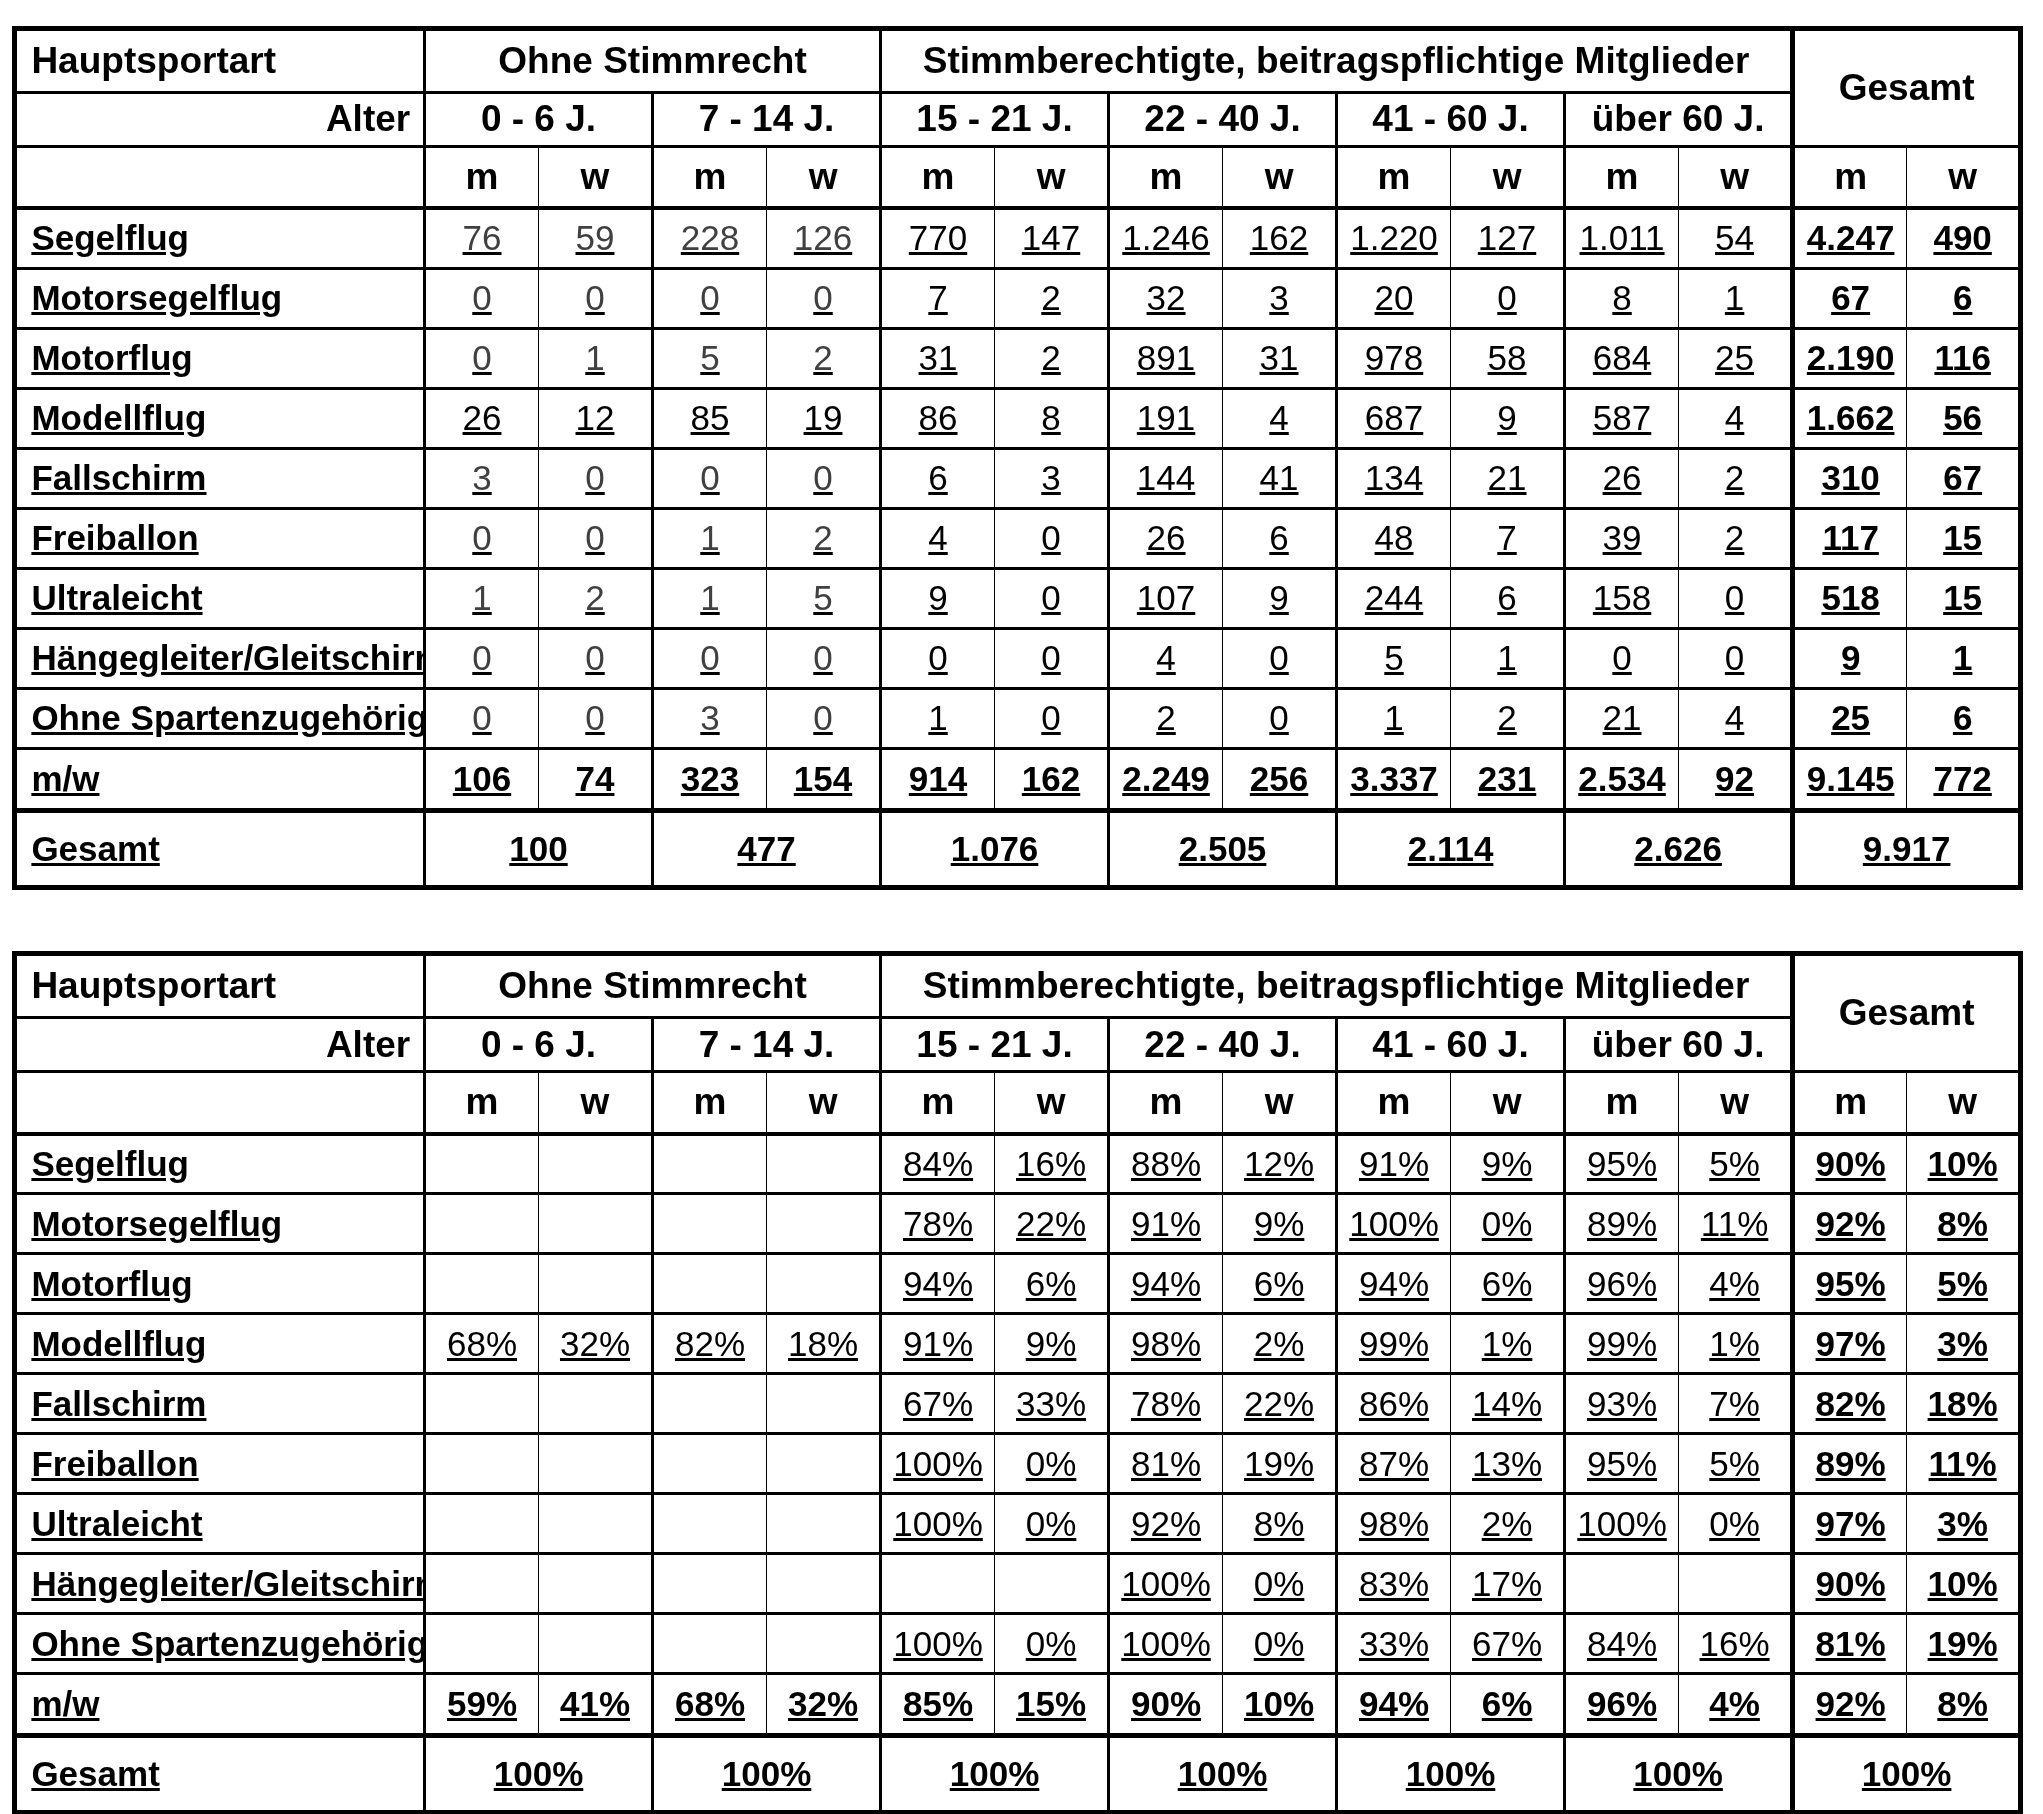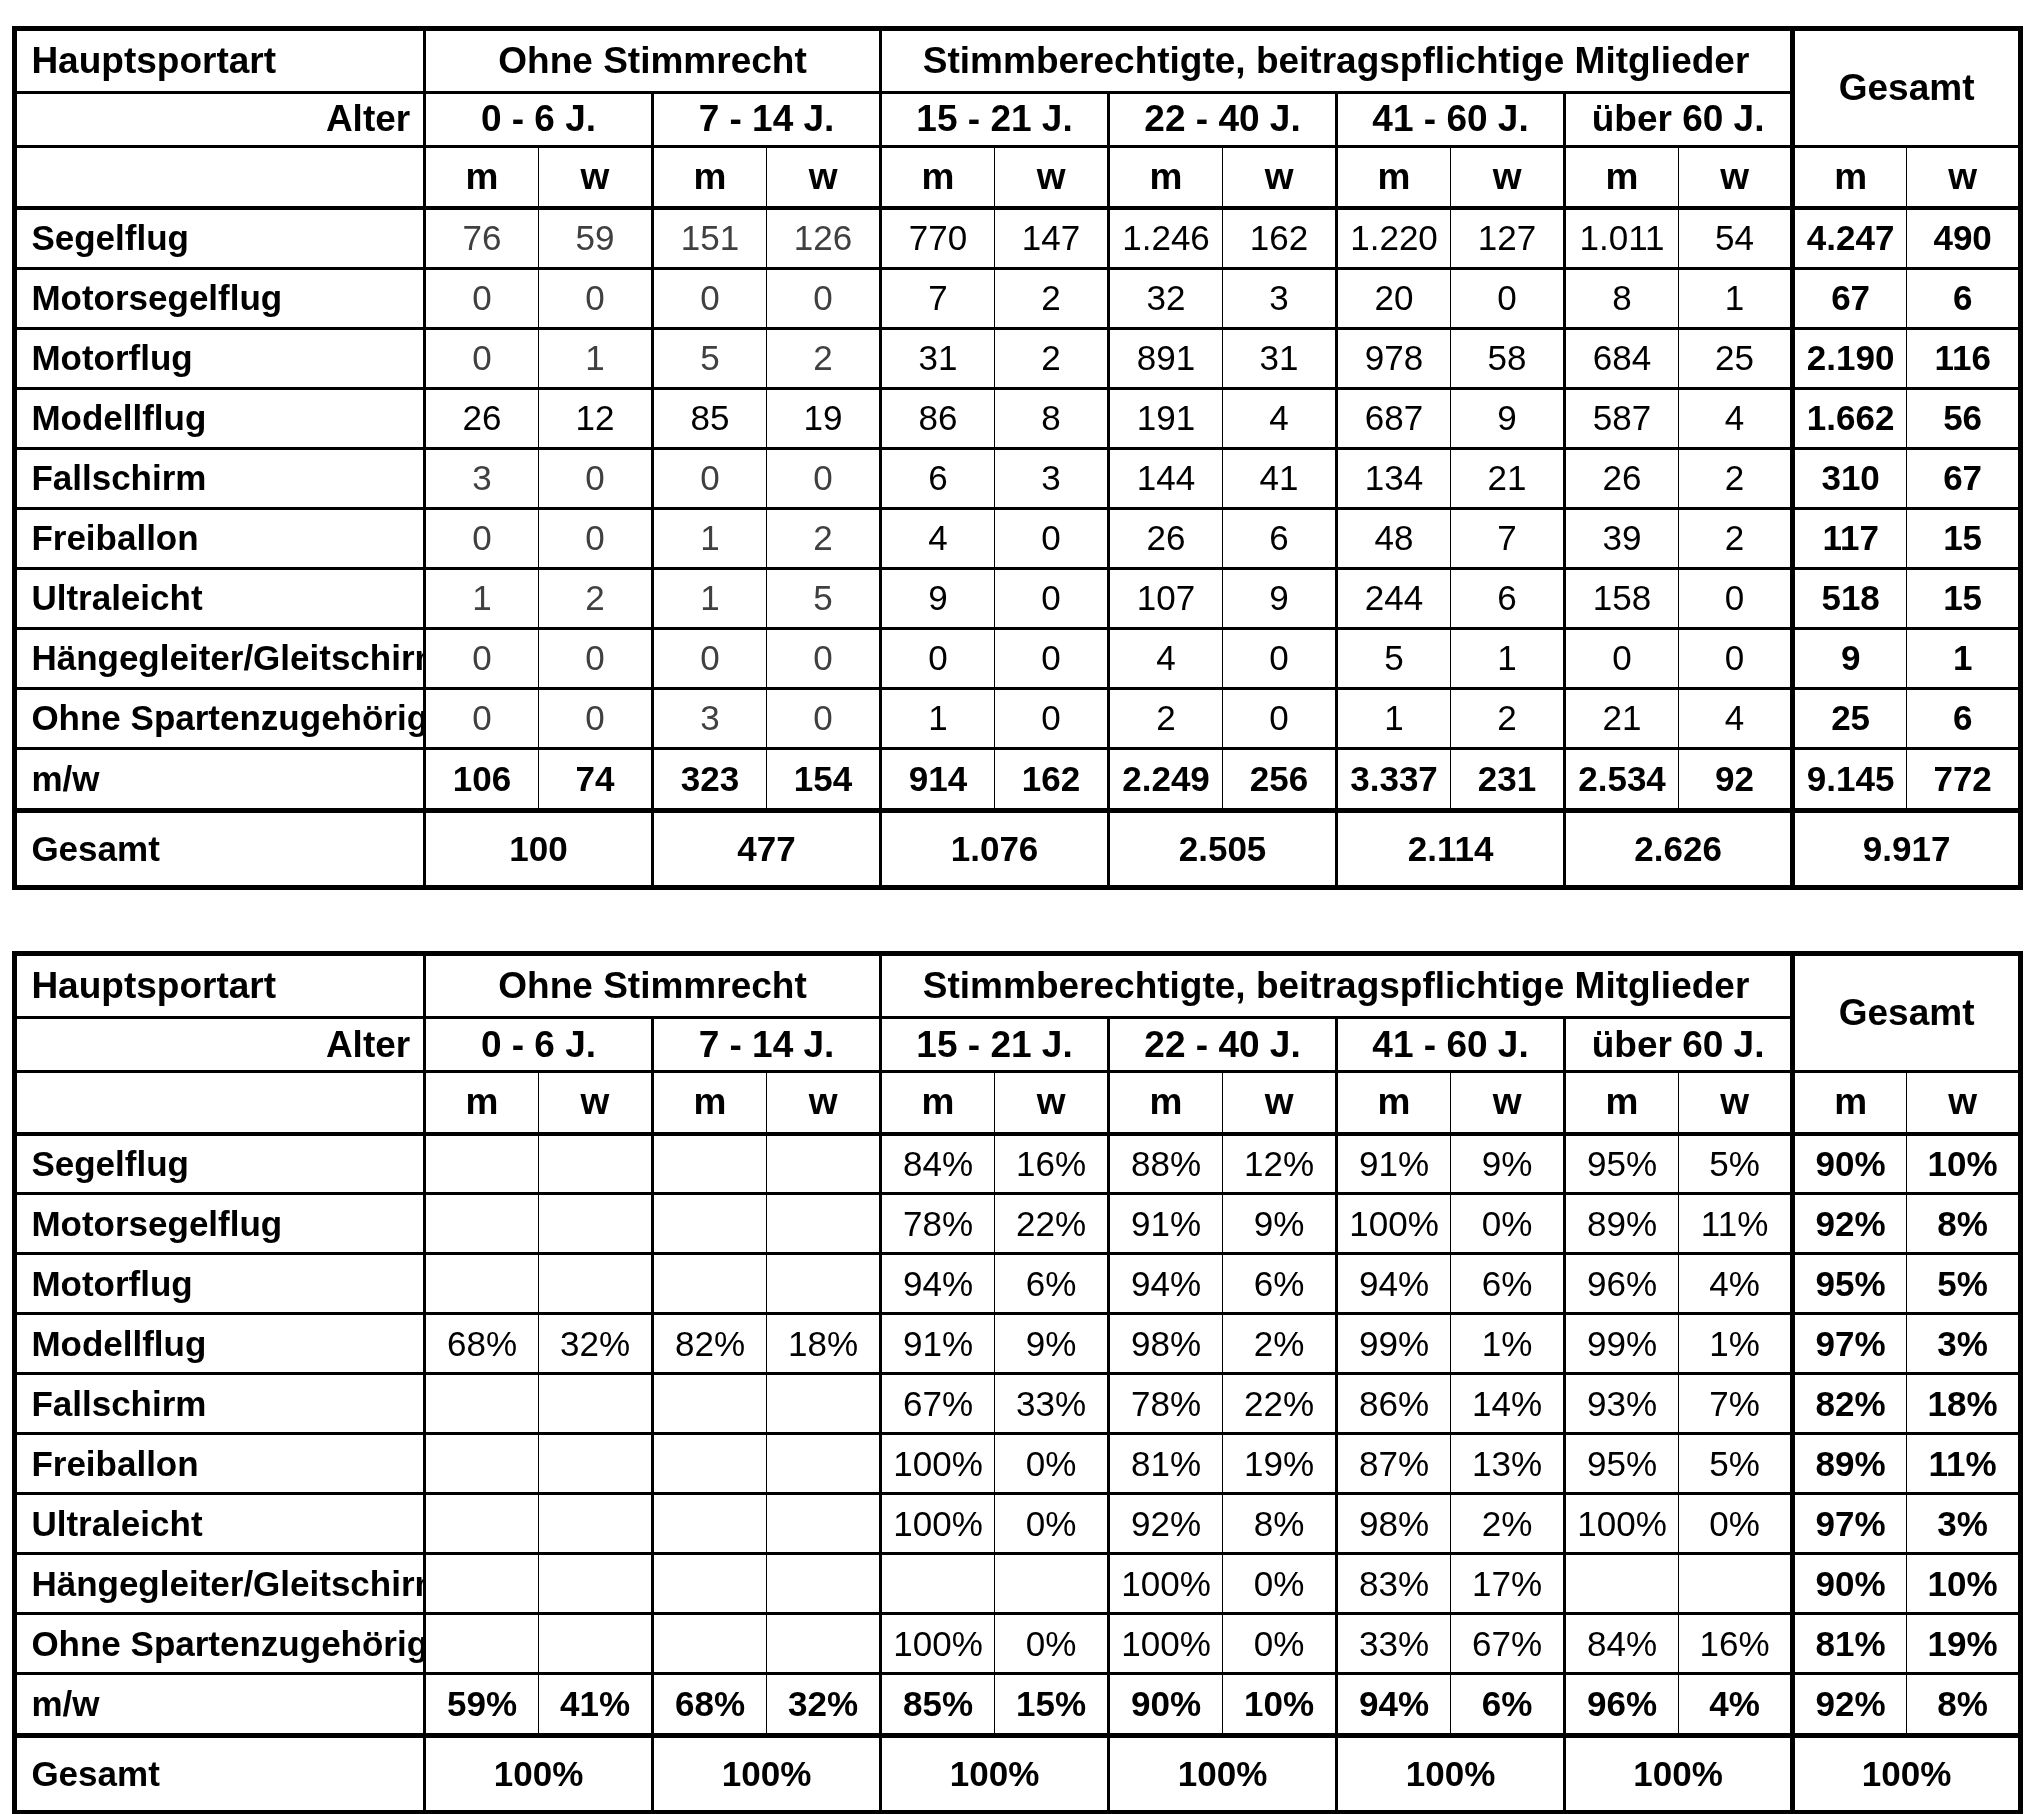--- a/index.html
+++ b/index.html
@@ -23,21 +23,21 @@
     font-size:35px; white-space:nowrap; overflow:hidden;
     padding:0;
   }
   .gs { border-left-width:3.2px; }   
   .ts { border-left-width:5.6px; }   
   thead th { font-weight:bold; font-size:37px; }
   tr.h1 { height:64px; }
   tr.h2 { height:54px; }
   tr.h3 { height:62px; }
   tr.h3 th { border-bottom-width:4px; }
-  tbody tr { height:60px; }
+  tbody tr { height:60px;text-decoration:underline; }
   tbody tr.mw-row { height:62px; }
   tbody tr.gesamt-row { height:77px; }
   tr.gesamt-row > * { border-top-width:5.6px; }
   .row-label, .hauptsport { text-align:left; padding-left:14.4px; font-weight:bold; }
   .alter { text-align:right; padding-right:12.8px; }
   .val { font-weight:normal; }
   .bold { font-weight:bold; }
   .total { font-weight:bold; }
   .muted { color:#404040; }
 </style>
@@ -96,21 +96,21 @@
         <th>w</th>
         <th class="ts">m</th>
         <th>w</th>
       </tr>
     </thead>
     <tbody>
         <tr>
           <th class="row-label">Segelflug</th>
           <td class="val gs muted">76</td>
           <td class="val muted">59</td>
-          <td class="val gs muted">151</td>
+          <td class="val gs muted">228</td>
           <td class="val muted">126</td>
           <td class="val gs">770</td>
           <td class="val">147</td>
           <td class="val gs">1.246</td>
           <td class="val">162</td>
           <td class="val gs">1.220</td>
           <td class="val">127</td>
           <td class="val gs">1.011</td>
           <td class="val">54</td>
           <td class="total ts">4.247</td>

